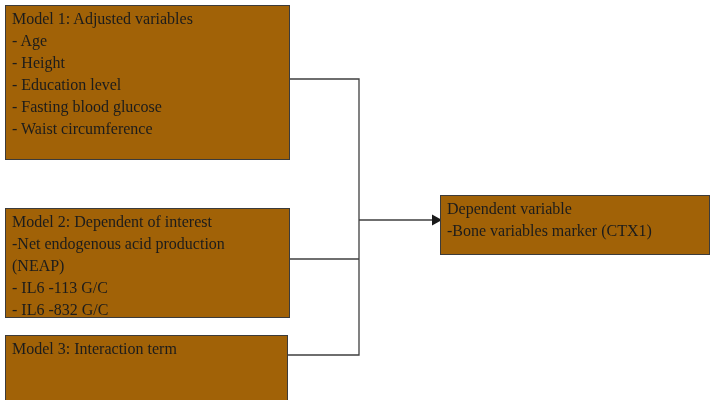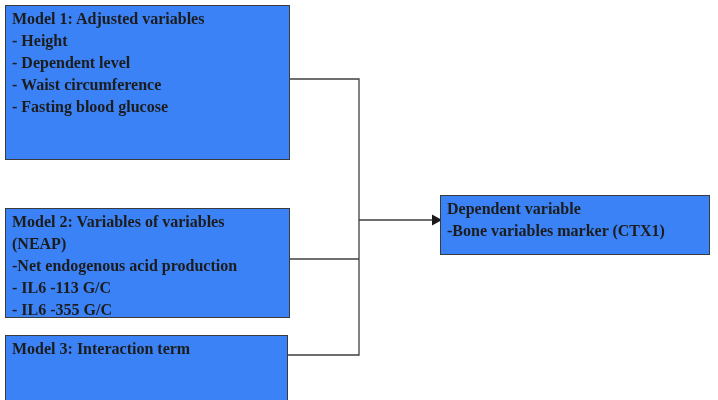--- a/index.html
+++ b/index.html
@@ -20,26 +20,25 @@
     position: absolute;
     left: 0;
     top: 0;
     width: 718px;
     height: 400px;
   }
   .box {
     position: absolute;
     box-sizing: border-box;
     border: 1.4px solid #3b3b3b;
-    background: #3b82f6;
+    background: #a16207;
     font-size: 16px;
     line-height: 22px;
     padding: 2px 4px 0 6px;
     overflow: hidden;
-    font-weight: bold;
   }
   .box-model1 { left: 5px;   top: 5px;   width: 285px; height: 155px; }
   .box-model2 { left: 5px;   top: 208px; width: 285px; height: 110px; }
   .box-model3 { left: 5px;   top: 335px; width: 283px; height: 70px;  }
   .box-dependent { left: 440px; top: 195px; width: 270px; height: 60px; }
   .text-line {
     white-space: nowrap;
   }
 </style>
 </head>
@@ -53,32 +52,33 @@
 
     <path d="M289 259 H359" fill="none" stroke="#3f3f3f" stroke-width="1.3"></path>
 
     <path d="M359 220 H433" fill="none" stroke="#3f3f3f" stroke-width="1.3"></path>
 
     <polygon points="432,214.5 432,225.5 442,220" fill="#1a1a1a"></polygon>
   </svg>
 
   <div class="box box-model1">
     <div class="text-line">Model 1: Adjusted variables</div>
+    <div class="text-line">- Age</div>
     <div class="text-line">- Height</div>
-    <div class="text-line">- Dependent level</div>
+    <div class="text-line">- Education level</div>
+    <div class="text-line">- Fasting blood glucose</div>
     <div class="text-line">- Waist circumference</div>
-    <div class="text-line">- Fasting blood glucose</div>
   </div>
 
   <div class="box box-model2">
-    <div class="text-line">Model 2: Variables of variables</div>
+    <div class="text-line">Model 2: Dependent of interest</div>
+    <div class="text-line">-Net endogenous acid production</div>
     <div class="text-line">(NEAP)</div>
-    <div class="text-line">-Net endogenous acid production</div>
     <div class="text-line">- IL6 -113 G/C</div>
-    <div class="text-line">- IL6 -355 G/C</div>
+    <div class="text-line">- IL6 -832 G/C</div>
   </div>
 
   <div class="box box-model3">
     <div class="text-line">Model 3: Interaction term</div>
   </div>
 
   <div class="box box-dependent">
     <div class="text-line">Dependent variable</div>
     <div class="text-line">-Bone variables marker (CTX1)</div>
   </div>

